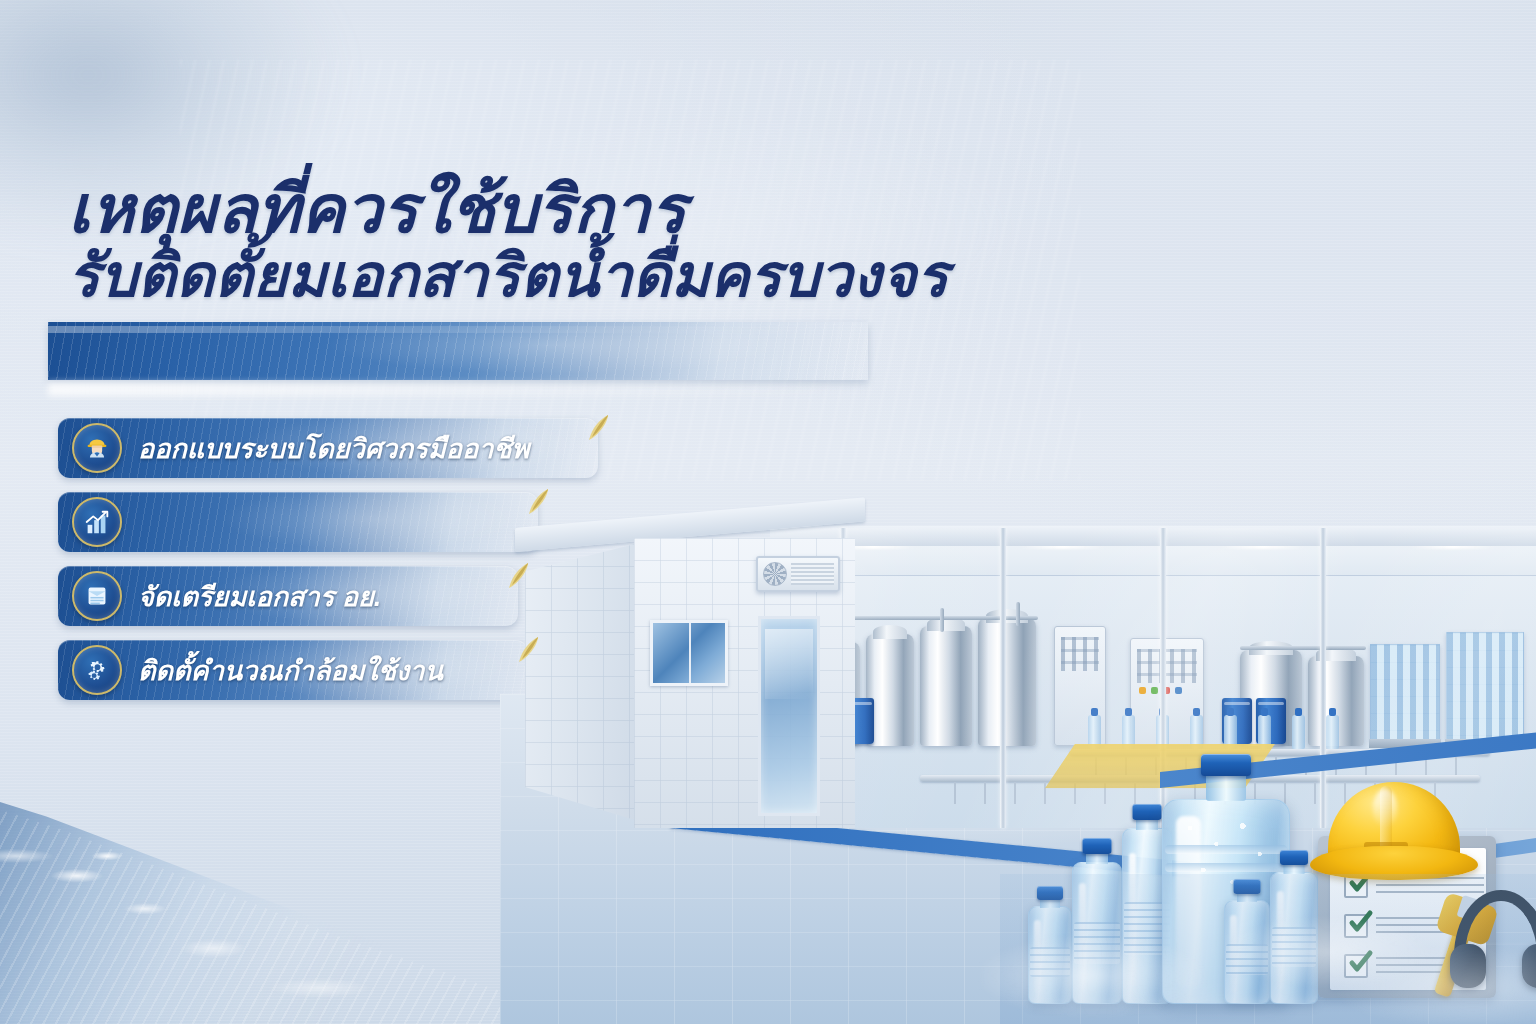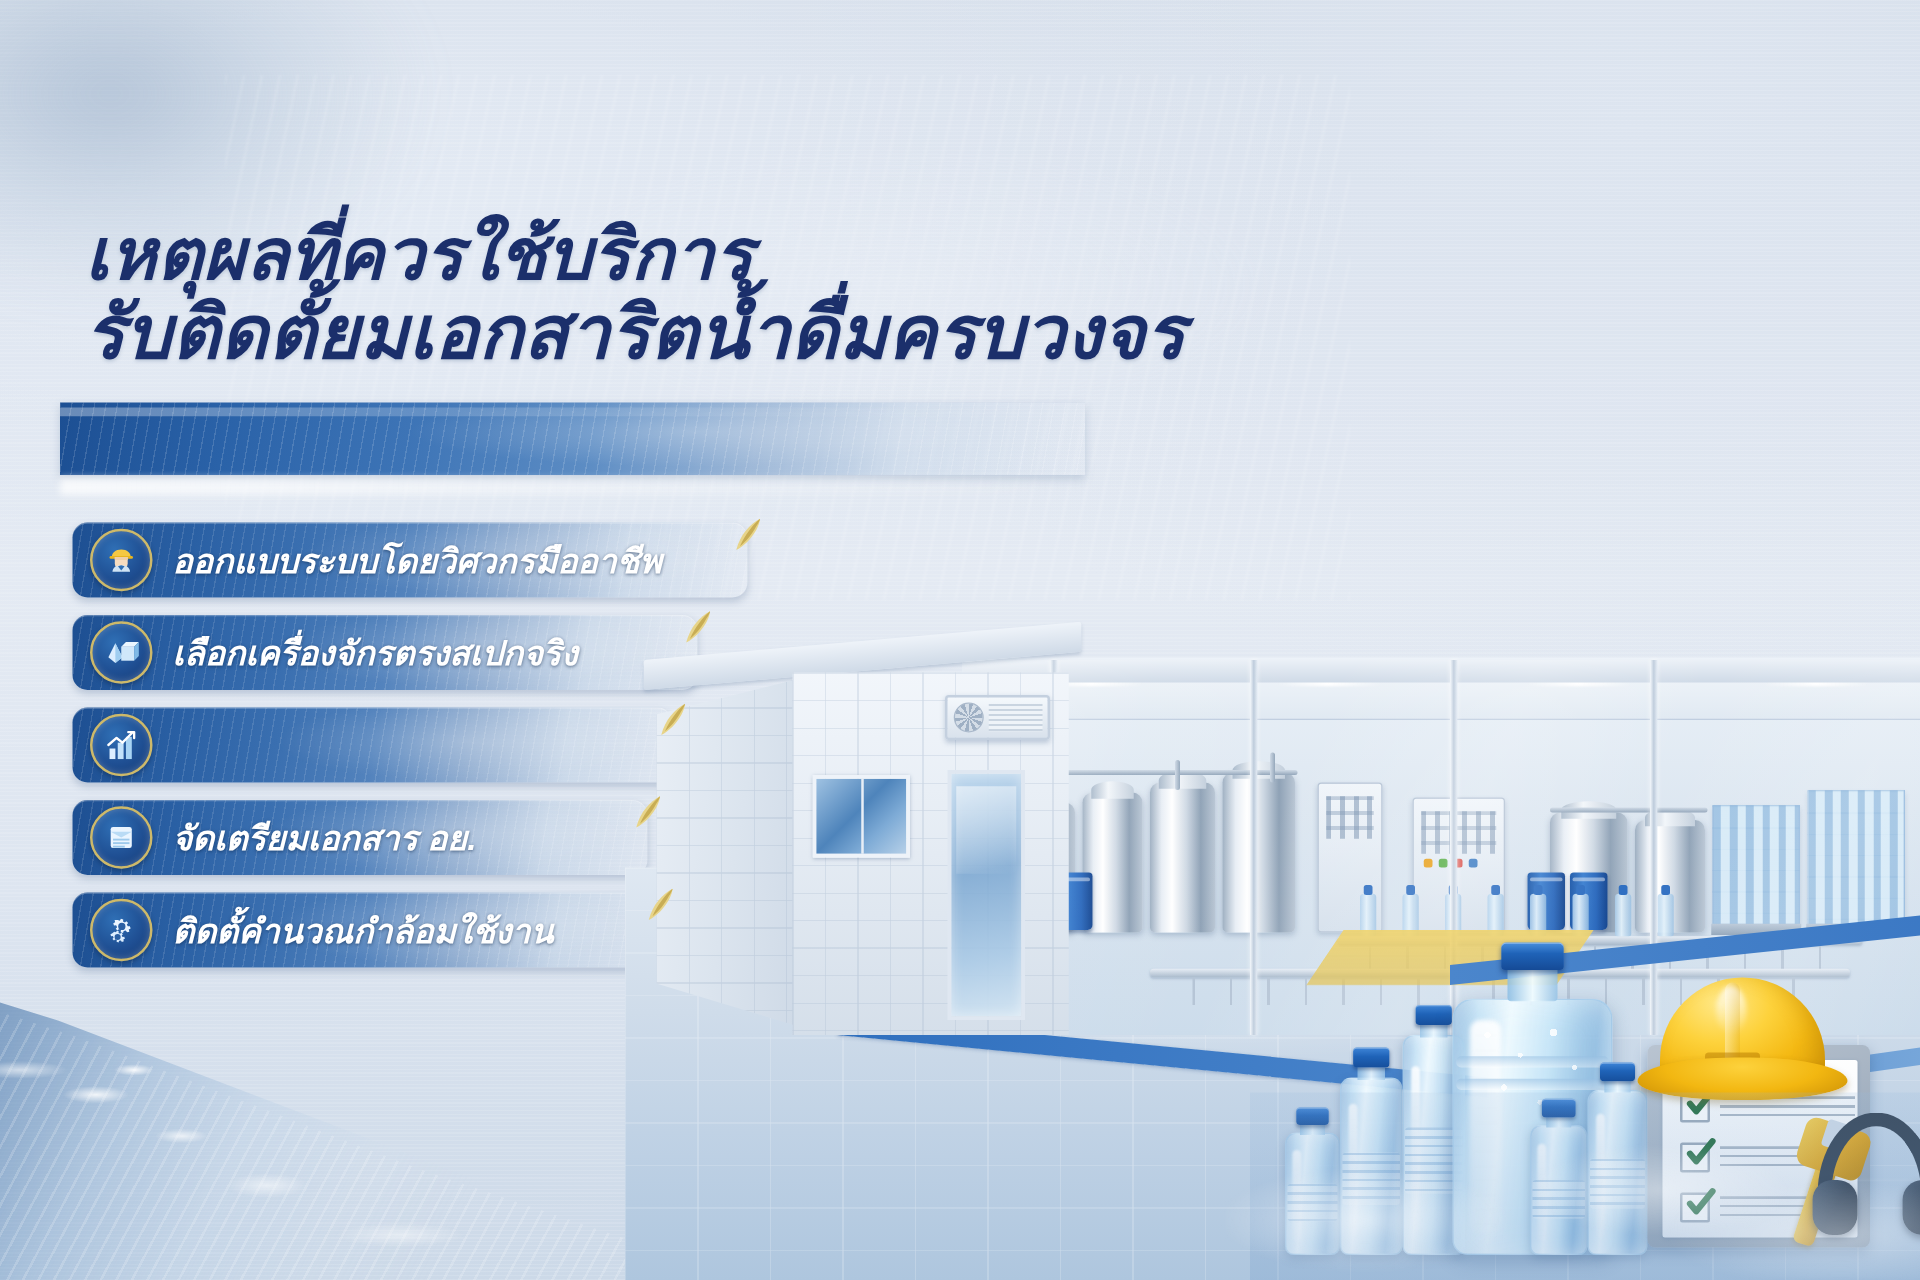--- a/index.html
+++ b/index.html
@@ -79,21 +79,21 @@
 
   
   .headline {
     position:absolute; left:68px; top:175px; width:880px;
     color:#1b2f6b;
     font-weight:700; font-style:italic;
     letter-spacing:.2px;
     line-height:1.04;
     text-shadow:0 2px 3px rgba(120,140,170,.35);
   }
-  .headline .l1 { font-size:57px; display:block; white-space:nowrap; }
+  .headline .l1 { font-size:66px; display:block; white-space:nowrap; }
   .headline .l2 { font-size:59px; display:block; white-space:nowrap; margin-top:2px; }
 
   
   .subbar {
     position:absolute; left:48px; top:322px; width:820px; height:58px;
     background:linear-gradient(96deg,
       #1c4f93 0%, #2a62a8 16%, #3d74b6 34%, #5d8dc4 52%,
       rgba(134,167,206,.72) 68%, rgba(186,206,228,.42) 82%, rgba(214,226,240,0) 100%);
     display:flex; align-items:center;
     box-shadow:0 3px 7px rgba(70,100,140,.22);
@@ -626,37 +626,20 @@
           <path d="M13.2 21.4 16 25l2.8-3.6-2.8-1z" fill="#2f6fb5"></path>
         </svg>
       </div>
       <svg class="leaf" viewBox="0 0 24 30">
         <path d="M21 1C13 5 5 14 2 26c6-3 12-9 16-16 2-4 3-7 3-9z" fill="#e7d489"></path>
         <path d="M21 1C15 6 9 14 5 23c5-4 10-10 13-16 2-3 3-5 3-6z" fill="#c8ad54"></path>
       </svg>
       <span class="btxt">ออกแบบระบบโดยวิศวกรมืออาชีพ</span>
     </div>
 
-    <div class="bitem w2">
-      <div class="bg"></div>
-      <div class="medal">
-        <svg viewBox="0 0 32 32" aria-hidden="true">
-          <path d="M5 20 11 8l6 12-6 5z" fill="#dceeff"></path>
-          <path d="M11 8l6 12-6 5z" fill="#9fcdf0"></path>
-          <rect x="16" y="11" width="11" height="12" fill="#cfe7fa"></rect>
-          <path d="M16 11l4-4h11l-4 4z" fill="#eaf6ff"></path>
-          <path d="M27 11l4-4v12l-4 4z" fill="#7fb9e6"></path>
-        </svg>
-      </div>
-      <svg class="leaf" viewBox="0 0 24 30">
-        <path d="M21 1C13 5 5 14 2 26c6-3 12-9 16-16 2-4 3-7 3-9z" fill="#e7d489"></path>
-        <path d="M21 1C15 6 9 14 5 23c5-4 10-10 13-16 2-3 3-5 3-6z" fill="#c8ad54"></path>
-      </svg>
-      <span class="btxt">เลือกเครื่องจักรตรงสเปกจริง</span>
-    </div>
 
     <div class="bitem w3">
       <div class="bg"></div>
       <div class="medal">
         <svg viewBox="0 0 32 32" aria-hidden="true">
           <rect x="6" y="19" width="5" height="9" fill="#dceeff"></rect>
           <rect x="13" y="14" width="5" height="14" fill="#c3e2fa"></rect>
           <rect x="20" y="9" width="5" height="19" fill="#a8d4f4"></rect>
           <path d="M5 16 12 10l5 4 8-8" stroke="#ffffff" stroke-width="2" fill="none" stroke-linecap="round" stroke-linejoin="round"></path>
           <path d="M22 5h5v5" stroke="#ffffff" stroke-width="2" fill="none" stroke-linecap="round" stroke-linejoin="round"></path>

